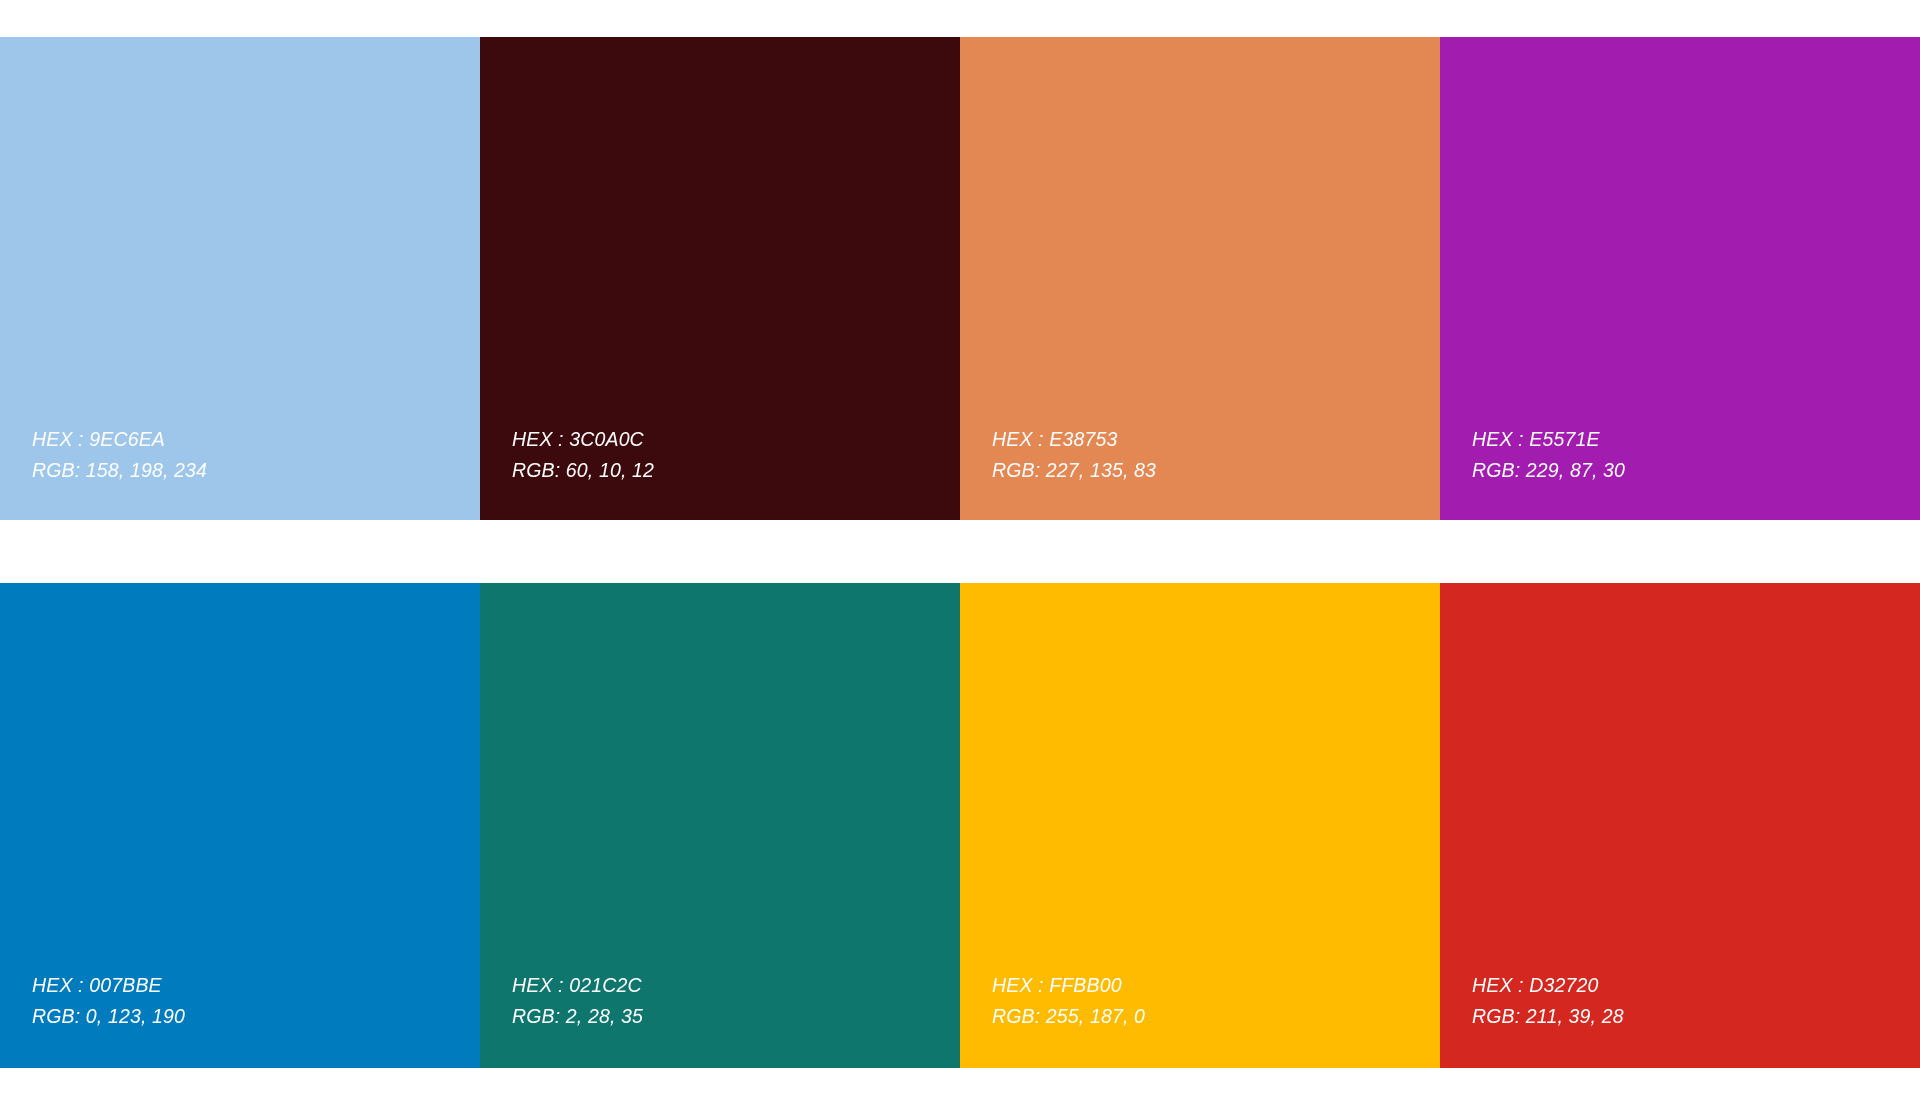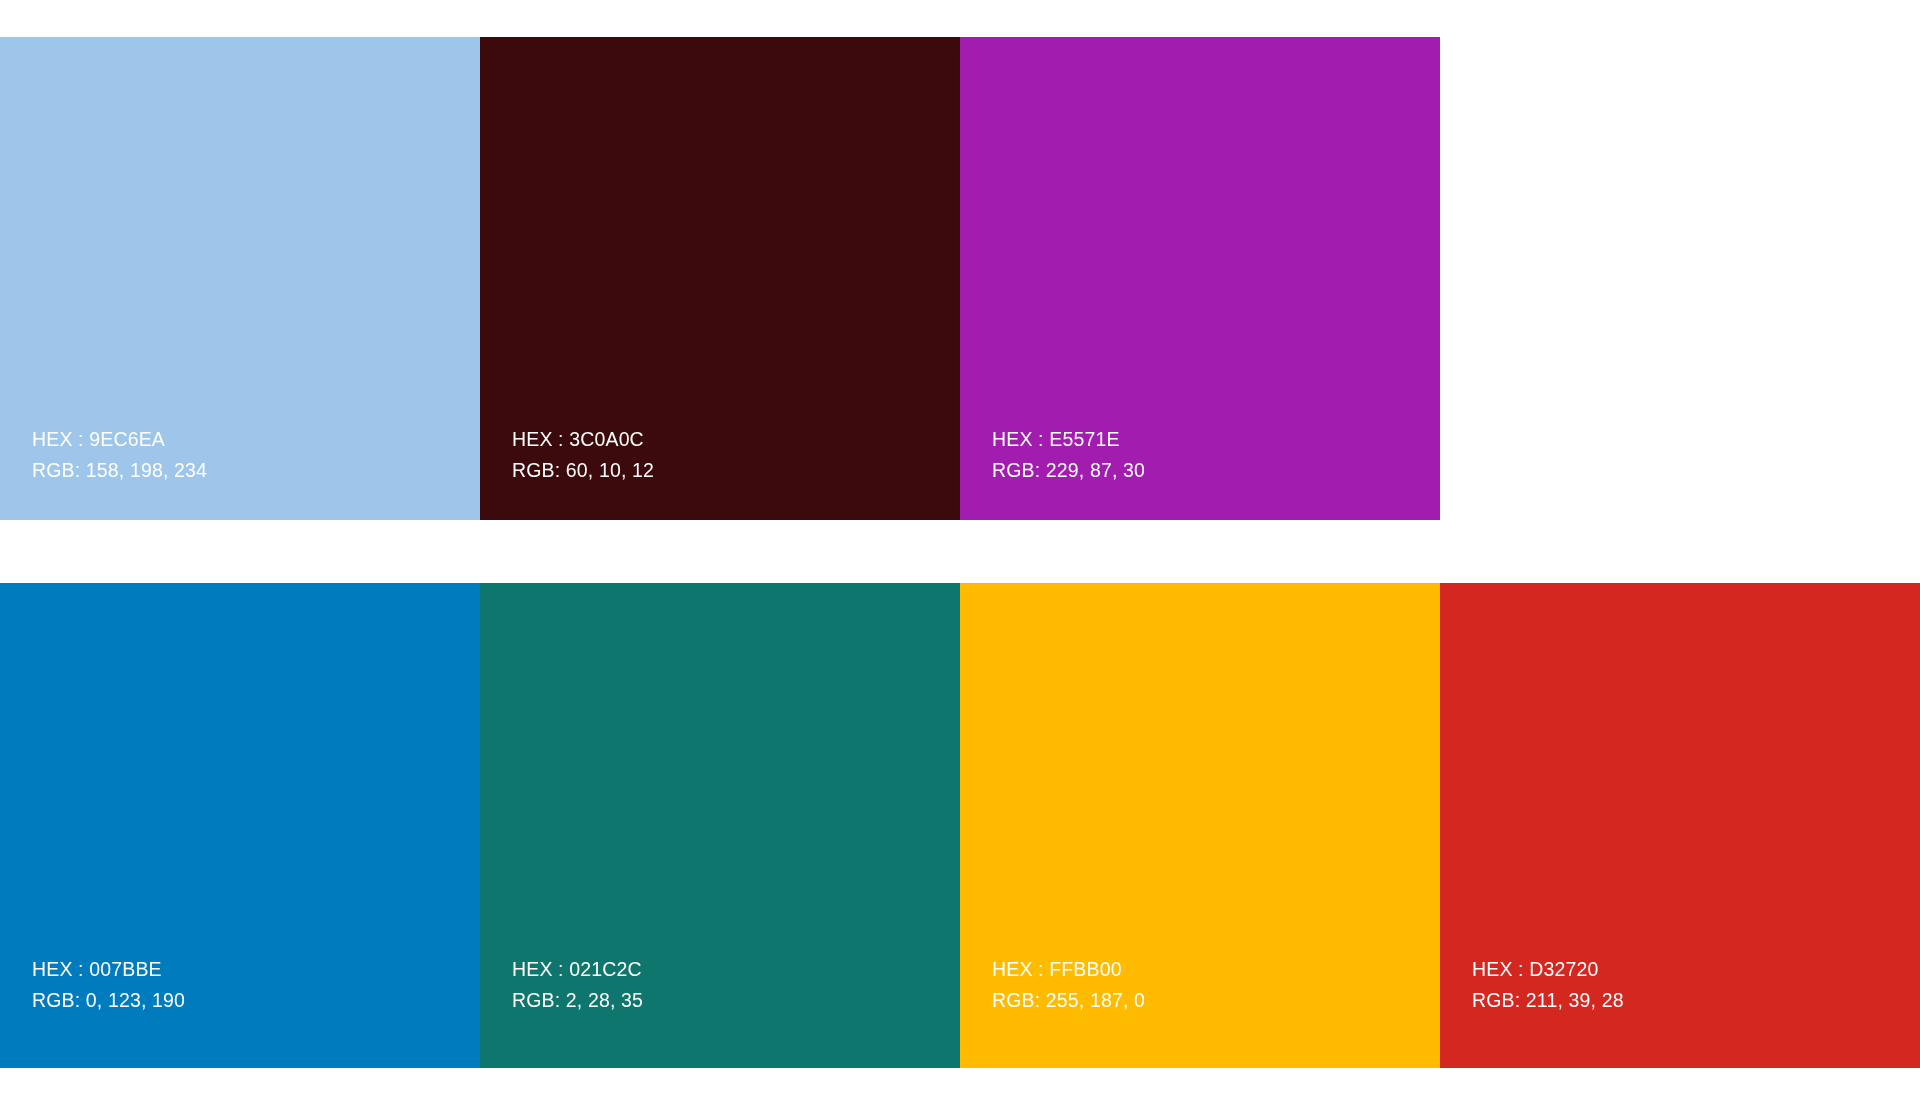--- a/index.html
+++ b/index.html
@@ -39,26 +39,27 @@
     width: 480px;
     height: 100%;
     position: relative;
     box-sizing: border-box;
   }
   .swatch-labels {
     position: absolute;
     left: 32px;
     bottom: 0;
     padding-bottom: 0;
+    font-style: italic;
   }
   .row-top .swatch-labels {
     bottom: 34px;
   }
   .row-bottom .swatch-labels {
-    bottom: 52px;
+    bottom: 36px;
   }
   .label-line {
     color: #ffffff;
     font-size: 19.5px;
     line-height: 31px;
     letter-spacing: 0.15px;
     white-space: nowrap;
     font-weight: 400;
   }
 </style>
@@ -76,20 +77,26 @@
       </div>
     </div>
 
     <div class="swatch" style="background-color: rgb(60, 10, 12);">
       <div class="swatch-labels">
         <div class="label-line">HEX : 3C0A0C</div>
         <div class="label-line">RGB: 60, 10, 12</div>
       </div>
     </div>
 
+    <div class="swatch" style="background-color: rgb(227, 135, 83);">
+      <div class="swatch-labels">
+        <div class="label-line">HEX : E38753</div>
+        <div class="label-line">RGB: 227, 135, 83</div>
+      </div>
+    </div>
 
     <div class="swatch" style="background-color: #a21caf;">
       <div class="swatch-labels">
         <div class="label-line">HEX : E5571E</div>
         <div class="label-line">RGB: 229, 87, 30</div>
       </div>
     </div>
 
   </div>
 

